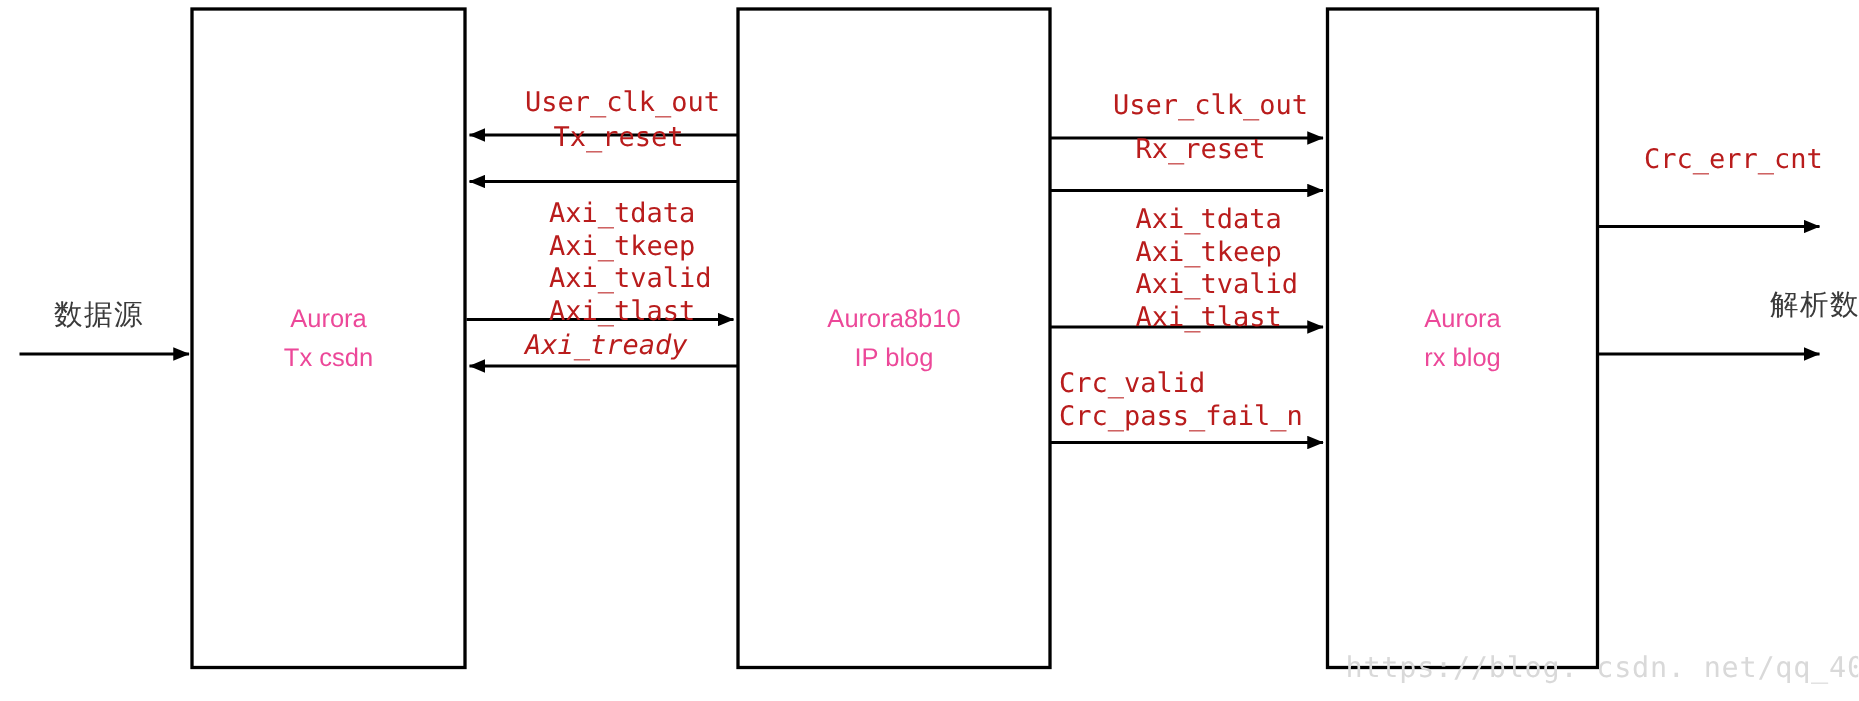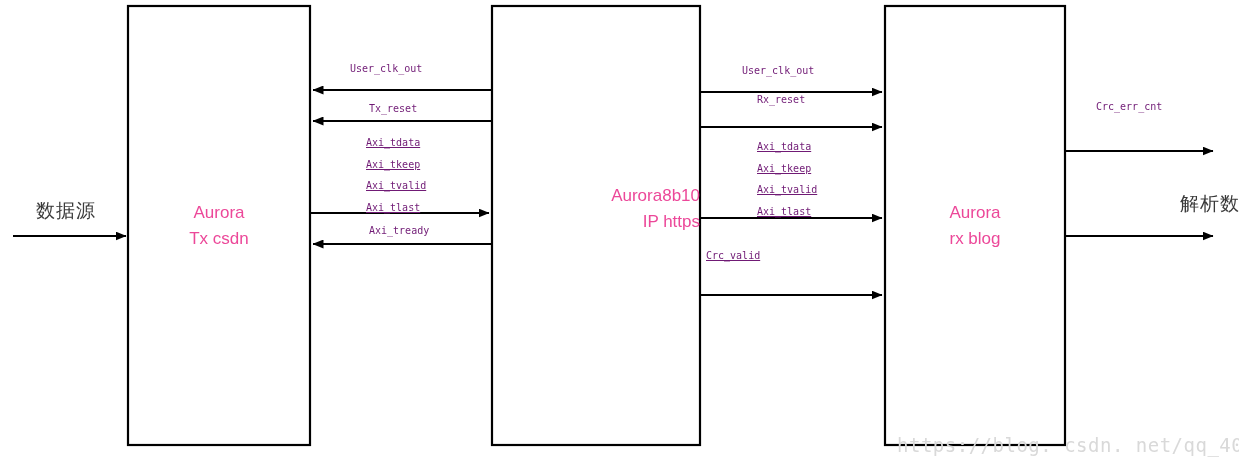--- a/index.html
+++ b/index.html
@@ -34,22 +34,22 @@
     stroke: #000000;
     stroke-width: 1.9;
     fill: none;
   }
   .arrowhead {
     fill: #000000;
   }
   .lbl {
     position: absolute;
     font-family: "DejaVu Sans Mono", "Liberation Mono", monospace;
-    font-size: 10px;
-    color: #701a75;
+    font-size: 18px;
+    color: #b91c1c;
     white-space: pre;
     letter-spacing: 0px;
     line-height: 15px;
   }
   .lbl-cjk {
     font-family: "DejaVu Sans", "Liberation Sans", sans-serif;
     font-size: 19px;
     color: #3a3a3a;
     letter-spacing: 1px;
   }
@@ -59,21 +59,20 @@
     font-size: 17px;
     color: #ec4899;
     text-align: center;
     white-space: pre;
     line-height: 26px;
   }
   .sig-group {
     position: absolute;
     white-space: pre;
     line-height: 21.5px;
-    text-decoration: underline;
   }
   .watermark {
     position: absolute;
     font-family: "DejaVu Sans Mono", "Liberation Mono", monospace;
     font-size: 19px;
     color: #d9d9d9;
     white-space: pre;
     letter-spacing: 0.5px;
   }
 </style>
@@ -110,41 +109,41 @@
     <line class="wire" x1="700" y1="127" x2="882" y2="127" marker-end="url(#ah-r)"></line>
     <line class="wire" x1="700" y1="218" x2="882" y2="218" marker-end="url(#ah-r)"></line>
     <line class="wire" x1="700" y1="295" x2="882" y2="295" marker-end="url(#ah-r)"></line>
 
     <line class="wire" x1="1065" y1="151" x2="1213" y2="151" marker-end="url(#ah-r)"></line>
     <line class="wire" x1="1065" y1="236" x2="1213" y2="236" marker-end="url(#ah-r)"></line>
   </svg>
 
   <div class="blk-title" style="left:128px; top:200px; width:182px;"><span>Aurora</span><br><span>Tx csdn</span></div>
 
-  <div class="blk-title" style="left:492px; top:183px; width:208px;text-align:right;"><span>Aurora8b10</span><br><span>IP https</span></div>
+  <div class="blk-title" style="left:492px; top:200px; width:208px;"><span>Aurora8b10</span><br><span>IP blog</span></div>
 
   <div class="blk-title" style="left:885px; top:200px; width:180px;"><span>Aurora</span><br><span>rx blog</span></div>
 
   <div class="lbl lbl-cjk" style="left:36px; top:203px;">数据源</div>
 
   <div class="lbl" style="left:350px; top:61px;">User_clk_out</div>
 
-  <div class="lbl" style="left:369px; top:101px;">Tx_reset</div>
+  <div class="lbl" style="left:369px; top:84px;">Tx_reset</div>
 
   <div class="lbl sig-group" style="left:366px; top:132px;"><span>Axi_tdata</span><br><span>Axi_tkeep</span><br><span>Axi_tvalid</span><br><span>Axi_tlast</span></div>
 
-  <div class="lbl" style="left:369px; top:223px;">Axi_tready</div>
+  <div class="lbl" style="left:350px; top:223px;font-style:italic;">Axi_tready</div>
 
   <div class="lbl" style="left:742px; top:63px;">User_clk_out</div>
 
   <div class="lbl" style="left:757px; top:92px;">Rx_reset</div>
 
   <div class="lbl sig-group" style="left:757px; top:136px;"><span>Axi_tdata</span><br><span>Axi_tkeep</span><br><span>Axi_tvalid</span><br><span>Axi_tlast</span></div>
 
-  <div class="lbl sig-group" style="left:706px; top:245px;"><span>Crc_valid</span><br></div>
+  <div class="lbl sig-group" style="left:706px; top:245px;"><span>Crc_valid</span><br><span>Crc_pass_fail_n</span></div>
 
   <div class="lbl" style="left:1096px; top:99px;">Crc_err_cnt</div>
 
   <div class="lbl lbl-cjk" style="left:1136px; top:196px;margin-left:44px;">解析数据输出</div>
 
   <div class="watermark" style="left:897px; top:434px;">https://blog. csdn. net/qq_40261818</div>
 
 </div>
 
 </body></html>

